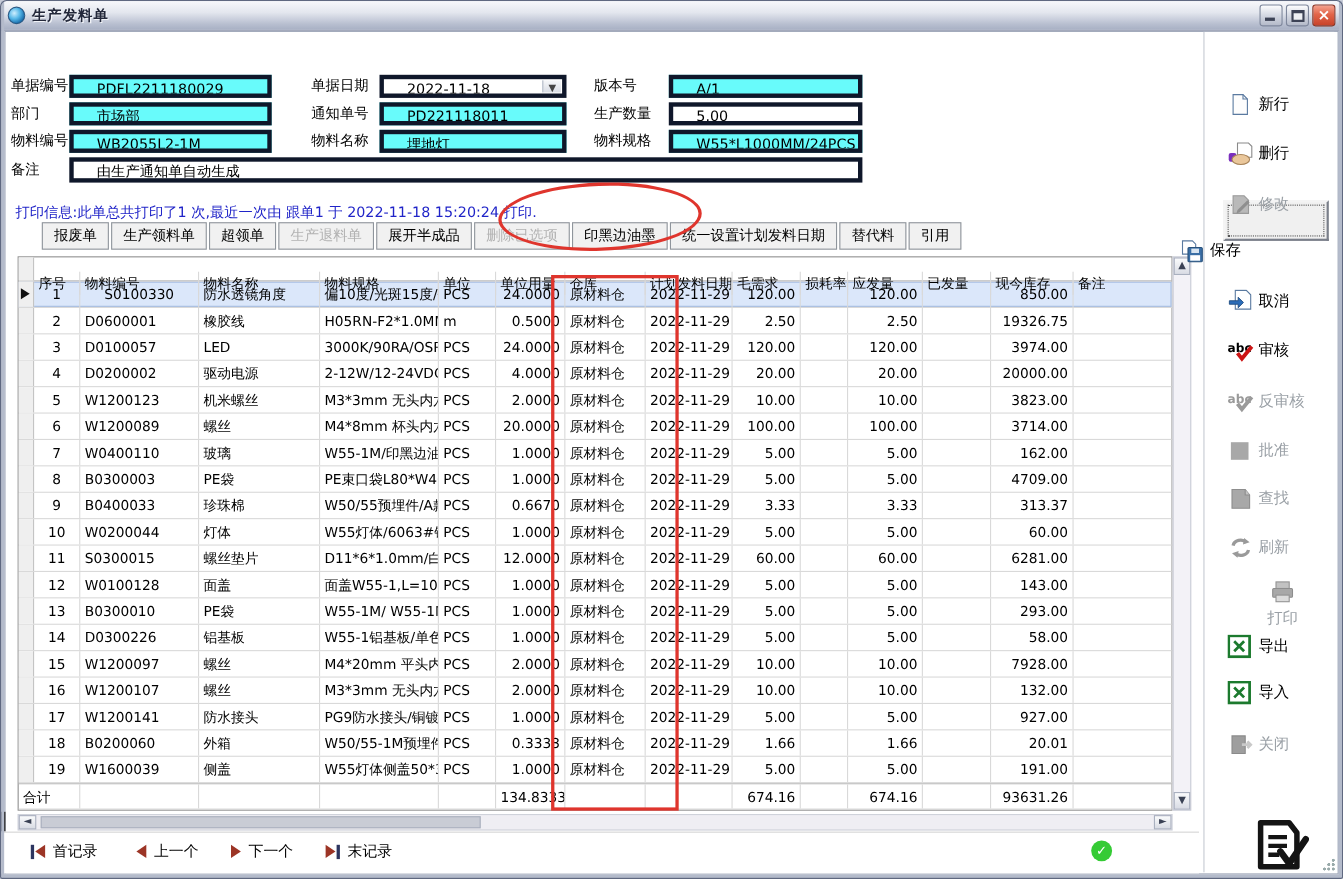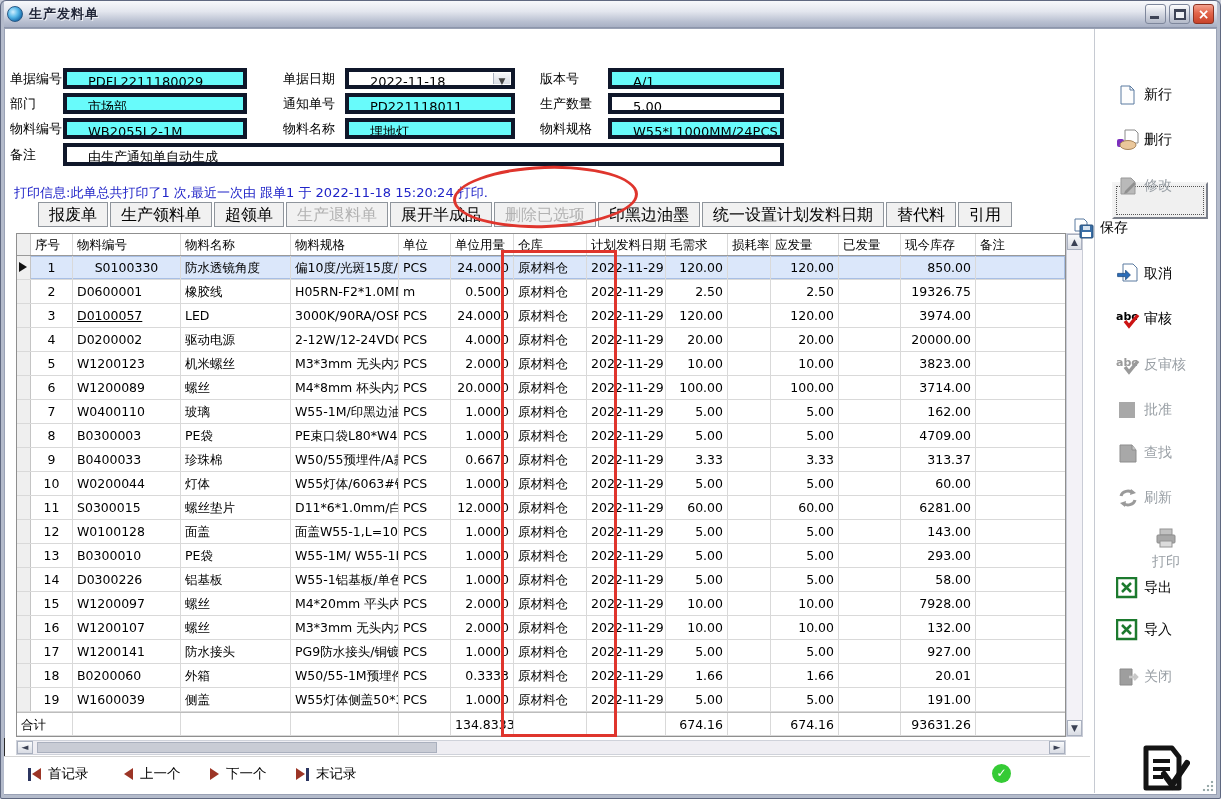--- a/index.html
+++ b/index.html
@@ -35,30 +35,30 @@
   .cyan { background:#68fbfb; }
   .combo-arrow { position:absolute; right:1px; top:1px; bottom:1px; width:17px;
       background:linear-gradient(#f6f7f9,#d9dde5); border-left:1px solid #aab2c0; text-align:center;
       font-size:9px; line-height:17px; color:#444; }
 
   .printinfo { position:absolute; left:14px; top:184px; font-size:13px; color:#2024c8; white-space:nowrap; }
 
   
   .toolbar { position:absolute; left:38px; top:202px; height:25px; display:flex; gap:2px; }
   .tbtn { height:25px; padding:0 10px; background:#f1f1f1; border:1px solid #8f959c;
-      font-size:16px; line-height:23px; color:#000; white-space:nowrap; }
+      font-size:13px; line-height:23px; color:#000; white-space:nowrap; }
   .tbtn.dis { color:#b2b2b2; }
 
   
   .grid { position:absolute; left:16px; top:233px; width:1050px; border:1px solid #8f8f8f; background:#fff; }
   .trow { display:flex; height:24px; border-bottom:1px solid #d9d9d9; }
   .trow.head { height:22px; border-bottom:1px solid #9a9a9a; }
   .tcell { height:100%; border-right:1px solid #d9d9d9; font-size:12.5px; line-height:23px;
       padding:0 4px; white-space:nowrap; overflow:hidden; flex:none; }
-  .head .tcell { line-height:21px; }
+  .head .tcell { line-height:21px;margin-top:13px; }
   .tcell.r { text-align:right; }
   .tcell.c { text-align:center; padding:0 1px; }
   .ind { flex:none; height:100%; background:#efefef; border-right:1px solid #c4c4c4; position:relative; }
   .trow.sel { background:#dbe7fa; box-shadow:inset 0 0 0 1px #a8bfe4; }
   .arrow { position:absolute; left:2px; top:6px; width:0; height:0;
       border-top:5px solid transparent; border-bottom:5px solid transparent; border-left:8px solid #111; }
   .trow.total { border-top:1px solid #bdbdbd; }
 
   
   .vscroll { position:absolute; left:1066px; top:233px; width:17px; height:504px;
@@ -213,21 +213,21 @@
       <div class="tcell r" style="width: 62px;">2.50</div>
       <div class="tcell r" style="width: 43px;"></div>
       <div class="tcell r" style="width: 68px;">2.50</div>
       <div class="tcell r" style="width: 62px;"></div>
       <div class="tcell r" style="width: 75px;">19326.75</div>
       <div class="tcell l" style="width: 91px;"></div>
     </div>
     <div class="trow">
       <div class="ind" style="width: 14px;"></div>
       <div class="tcell c" style="width: 42px;">3</div>
-      <div class="tcell l" style="width: 108px; text-decoration: underline;">D0100057</div>
+      <div class="tcell l" style="width: 108px;">D0100057</div>
       <div class="tcell l" style="width: 110px;">LED</div>
       <div class="tcell l" style="width: 108px;">3000K/90RA/OSRA</div>
       <div class="tcell l" style="width: 52px;">PCS</div>
       <div class="tcell r" style="width: 63px;">24.0000</div>
       <div class="tcell l" style="width: 73px;">原材料仓</div>
       <div class="tcell l" style="width: 79px;">2022-11-29</div>
       <div class="tcell r" style="width: 62px;">120.00</div>
       <div class="tcell r" style="width: 43px;"></div>
       <div class="tcell r" style="width: 68px;">120.00</div>
       <div class="tcell r" style="width: 62px;"></div>

